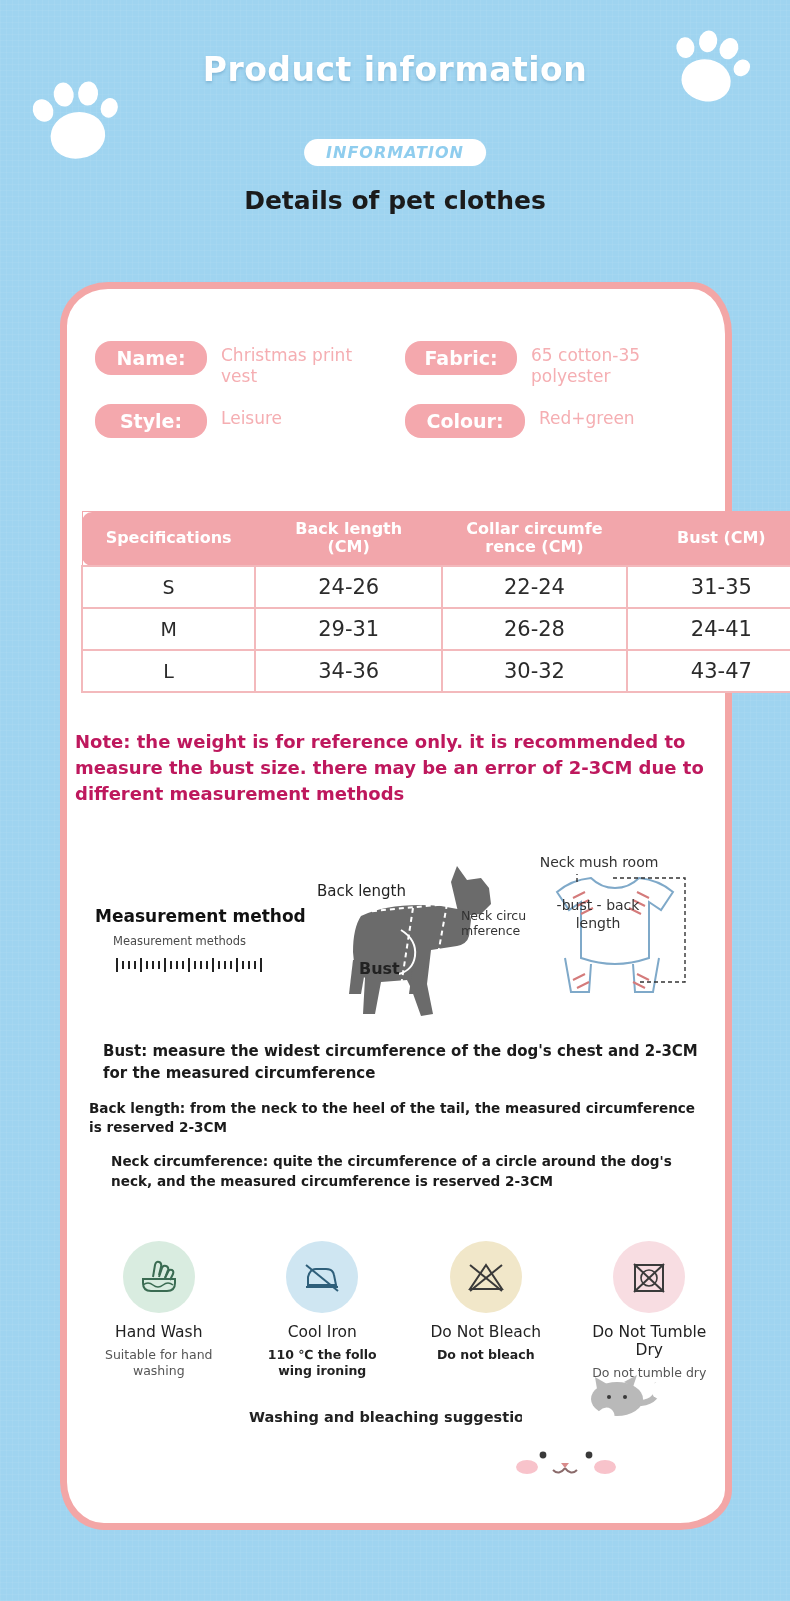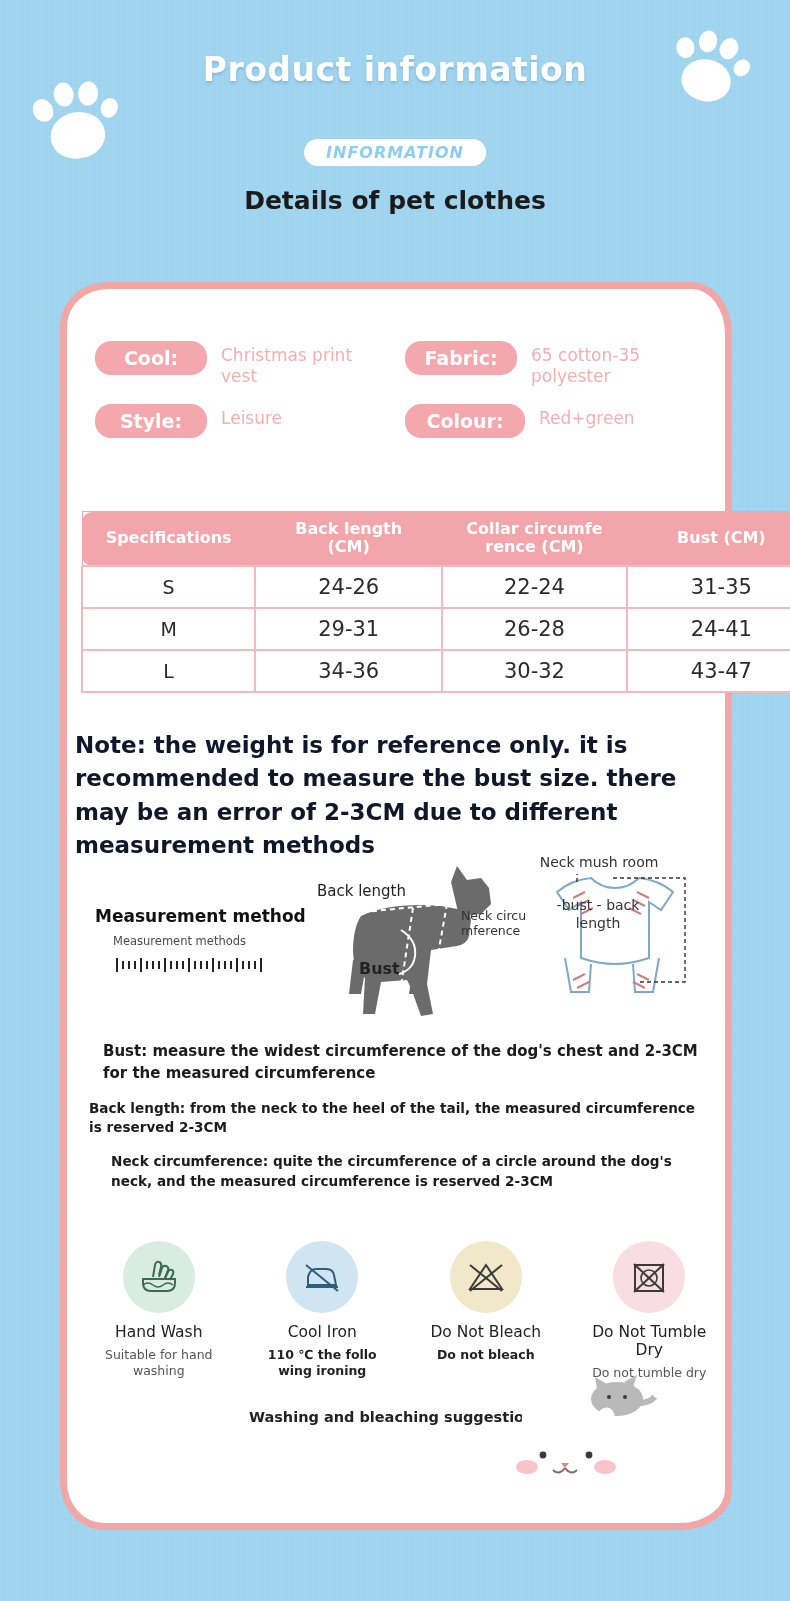--- a/index.html
+++ b/index.html
@@ -87,21 +87,21 @@
   .table th:last-child{ border-top-right-radius:10px; border-bottom-right-radius:10px; }
   .table td{
     border:2px solid #f3b9bc; text-align:center; font-size:21px; color:#2b2b2b;
     padding:8px 4px; background:#fff;
   }
   .table td.size-cell{ font-size:19px; }
   .col1{ width:152px; } .col2{ width:164px; } .col3{ width:162px; } .col4{ width:166px; }
 
   .note{
     position:absolute; left:8px; top:440px; width:650px;
-    font-size:23px; font-weight:bold; color:#0f172a; line-height:1.45;
+    font-size:18px; font-weight:bold; color:#be185d; line-height:1.45;
   }
 
   
   .measure-area{ position:absolute; left:10px; top:555px; width:650px; height:190px; }
   .measure-title{
     position:absolute; left:18px; top:62px; font-size:17px; font-weight:bold; color:#111;
   }
   .measure-sub{
     position:absolute; left:36px; top:90px; font-size:11.5px; color:#4a4a4a;
   }
@@ -184,21 +184,21 @@
 
 <div class="header-title">Product information</div>
 <div class="info-pill">INFORMATION</div>
 <div class="subtitle">Details of pet clothes</div>
 
 <div class="card">
 
   <div class="spec-area">
     <div class="spec-row">
       <div class="spec-col">
-        <span class="tag">Cool:</span>
+        <span class="tag">Name:</span>
         <span class="spec-val">Christmas print vest</span>
       </div>
       <div class="spec-col">
         <span class="tag">Fabric:</span>
         <span class="spec-val">65 cotton-35 polyester</span>
       </div>
     </div>
     <div class="spec-row">
       <div class="spec-col">
         <span class="tag">Style:</span>

